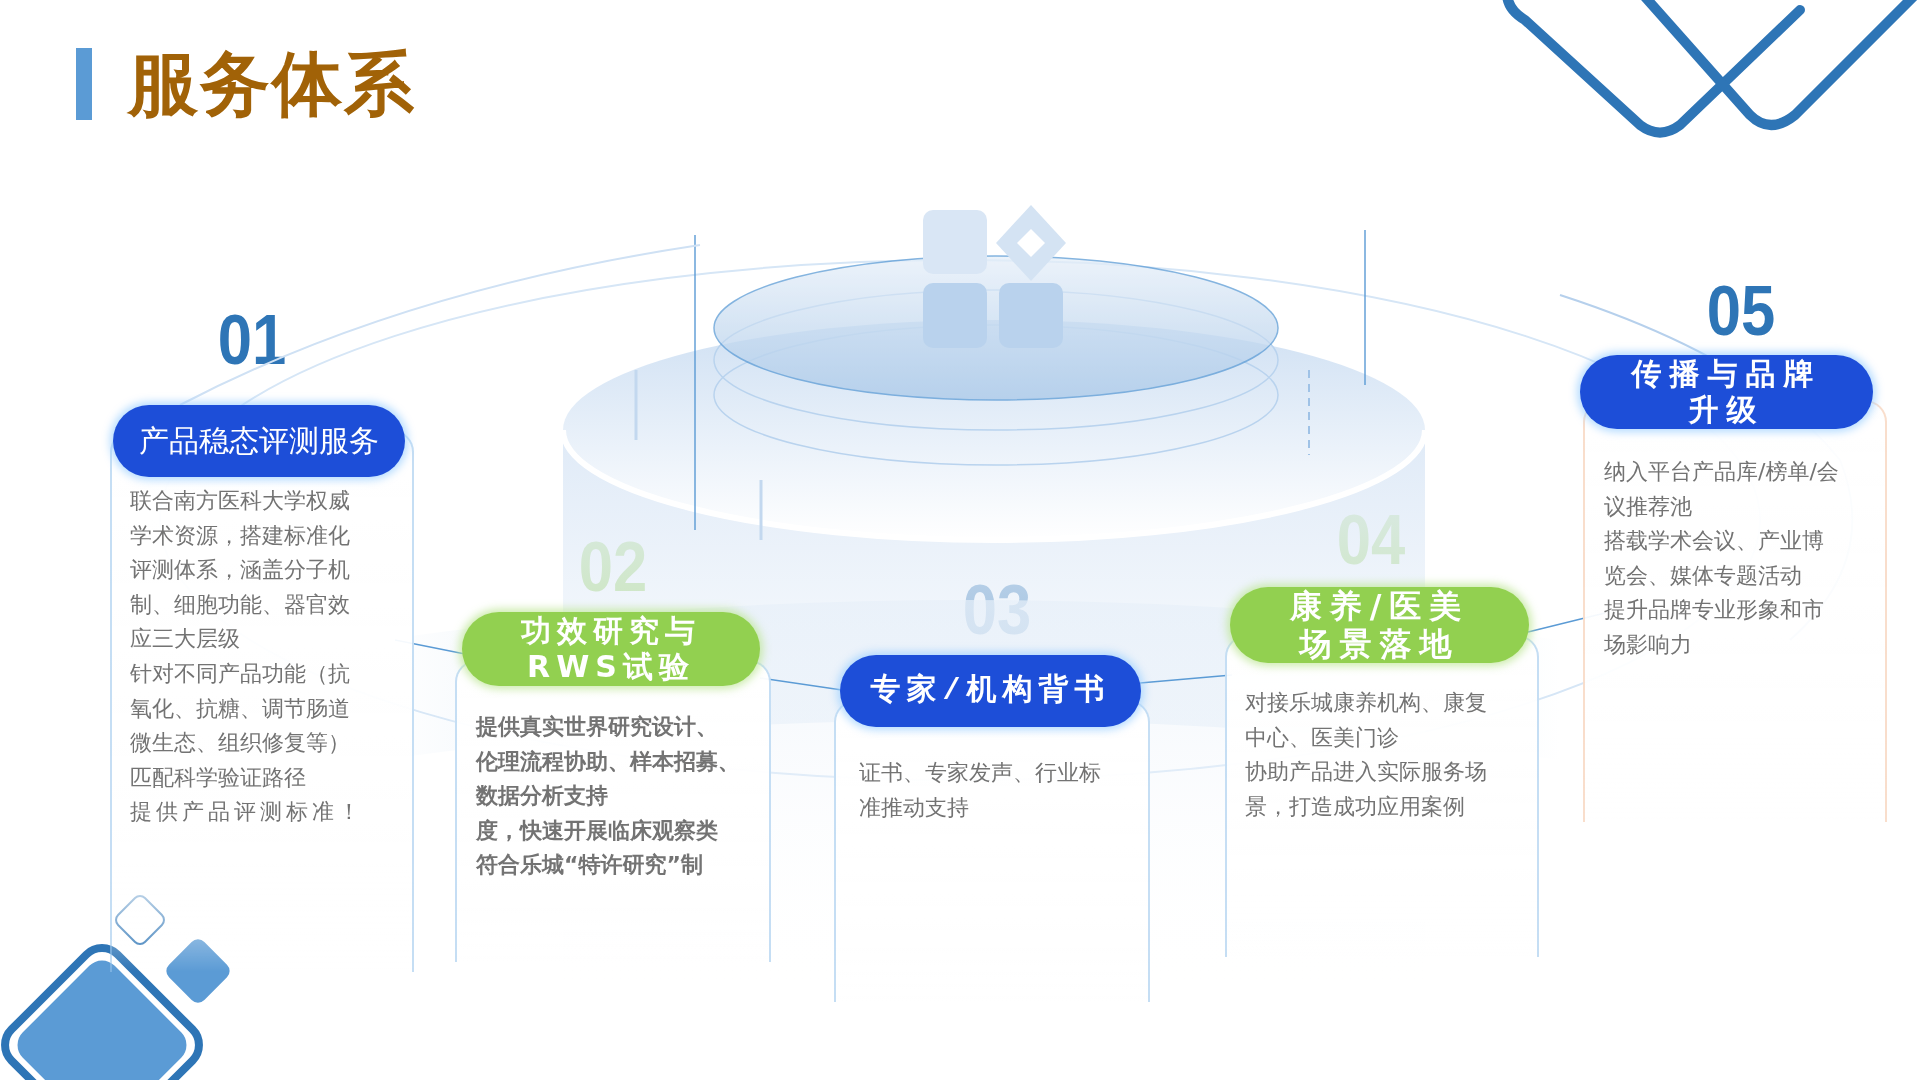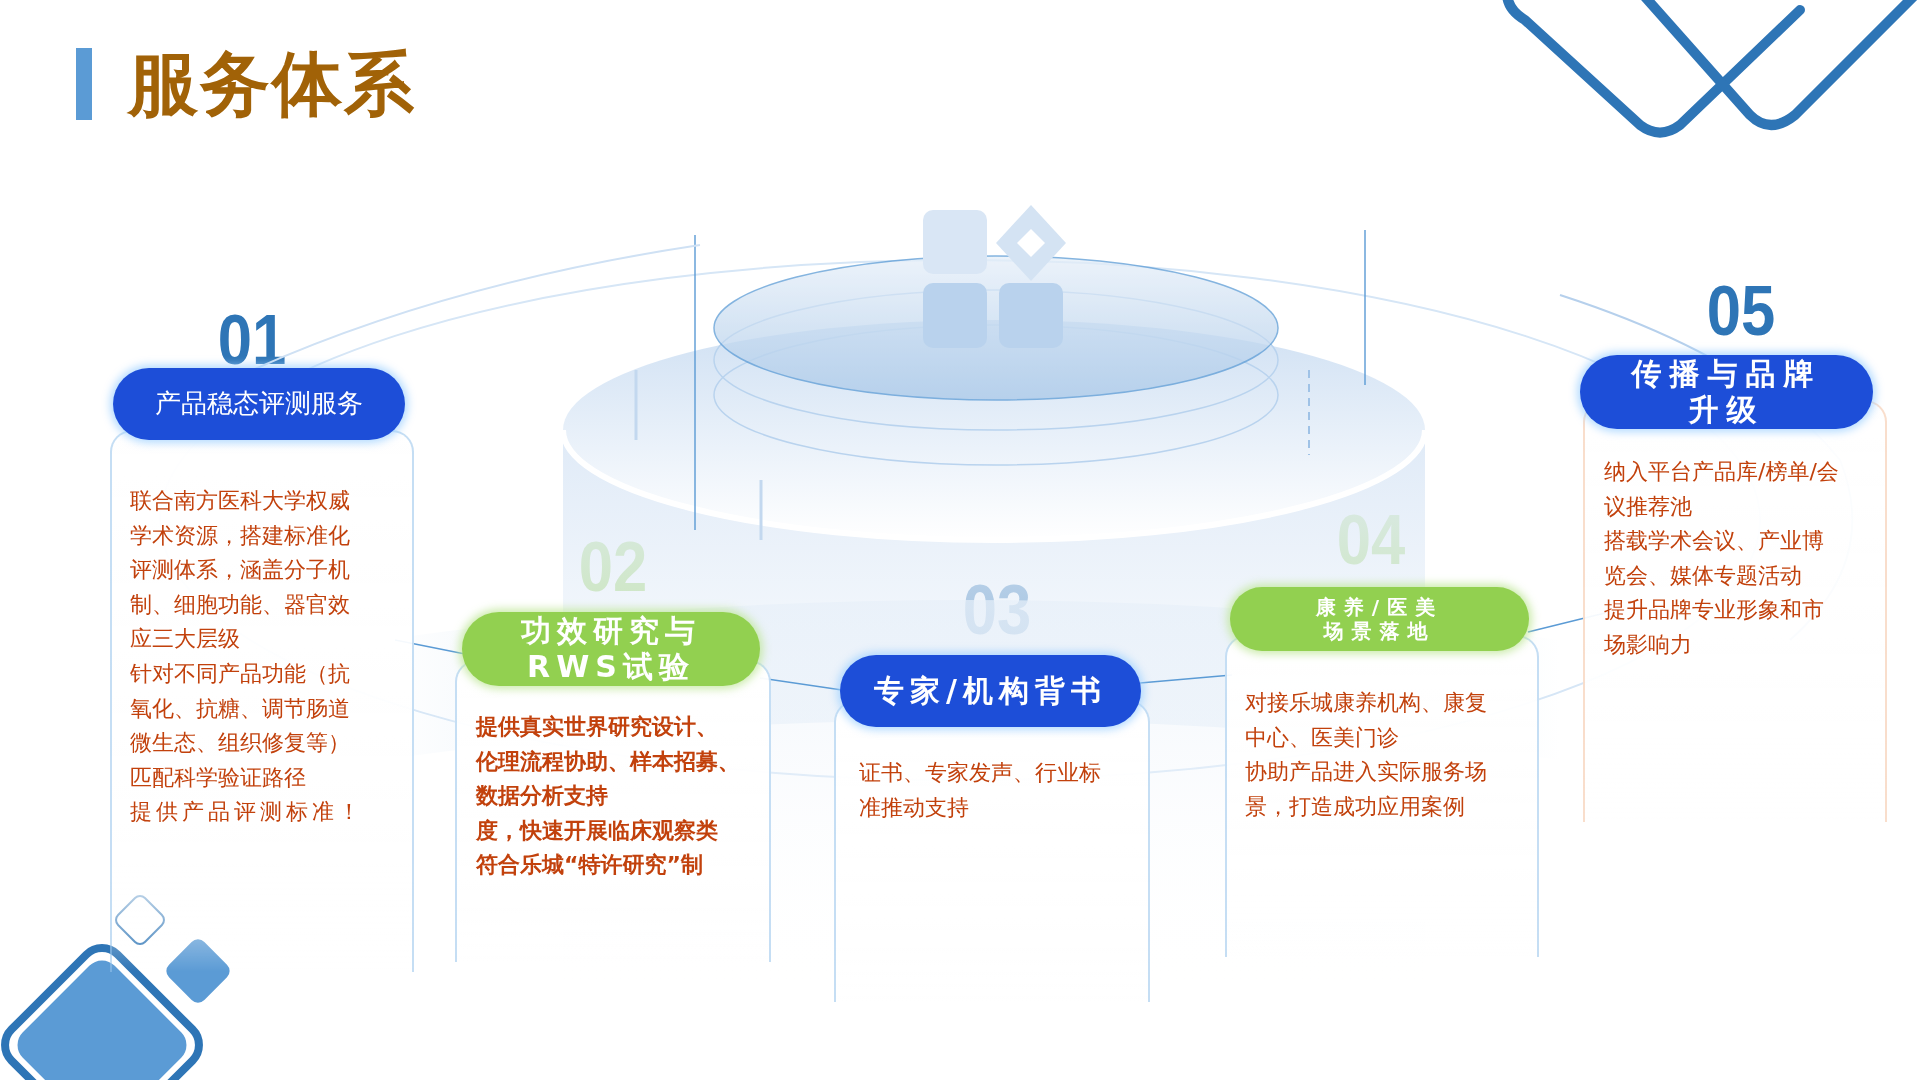--- a/index.html
+++ b/index.html
@@ -9,21 +9,21 @@
   .title{left:128px;top:36px;font-size:70px;font-weight:bold;color:#a16207;letter-spacing:2px;line-height:96px;}
   .num{font-family:"Liberation Sans",sans-serif;font-weight:bold;font-size:70px;line-height:70px;transform:scaleX(0.88);text-align:center;width:200px;}
   .num.blue{color:#2e75b6;}
   .num.green{color:#92d050;}
   .pill{border-radius:40px;color:#fff;display:flex;align-items:center;justify-content:center;text-align:center;font-weight:bold;box-shadow:0 0 8px 3px rgba(160,210,255,0.8);z-index:3;}
   .pill.blue{background:#1d4ed8;}
   .pill.green{background:#92d050;box-shadow:0 0 8px 3px rgba(190,230,150,0.8);}
   .pill span{display:block;line-height:1.2;}
   .card{background:linear-gradient(180deg,rgba(255,255,255,0.96) 0%,rgba(255,255,255,0.92) 80%,rgba(255,255,255,0) 100%);border:2px solid rgba(150,195,235,0.55);border-bottom:none;border-radius:22px 22px 0 0;z-index:2;}
   .card.orange{border-color:rgba(245,200,170,0.6);}
-  .card-text{font-size:22px;line-height:34.6px;color:#c2410c;z-index:4;}
+  .card-text{font-size:22px;line-height:34.6px;color:#737373;z-index:4;}
   .card-text div{white-space:nowrap;}
   .deco{z-index:1;}
 </style>
 </head>
 <body>
 
 <svg class="abs deco" style="left:0;top:0;" width="1920" height="1080" viewBox="0 0 1920 1080">
   <defs>
     <linearGradient id="cyl" x1="0" y1="0" x2="0" y2="1">
       <stop offset="0" stop-color="#dfeaf7"></stop>
@@ -91,21 +91,21 @@
   <rect x="173" y="66" width="50" height="50" rx="9" transform="rotate(45 198 91)" fill="#5b9bd5"></rect>
   <rect x="27" y="90" width="150" height="150" rx="22" transform="rotate(45 102 165)" fill="none" stroke="#2e75b6" stroke-width="8"></rect>
   <rect x="37" y="100" width="130" height="130" rx="18" transform="rotate(45 102 165)" fill="#5b9bd5"></rect>
 </svg>
 
 <div class="abs title-bar"></div>
 <div class="abs title">服务体系</div>
 
 <div class="abs num blue" style="left:152px;top:305px;">01</div>
 <div class="abs card" style="left:110px;top:430px;width:300px;height:540px;"></div>
-<div class="abs pill blue" style="left:113px;top:368px;width:292px;height:72px;font-size:26px;font-weight:normal;">
+<div class="abs pill blue" style="left:113px;top:405px;width:292px;height:72px;font-size:30px;font-weight:normal;">
   <span>产品稳态评测服务</span>
 </div>
 <div class="abs card-text" style="left:130px;top:484px;">
   <div>联合南方医科大学权威</div>
   <div>学术资源，搭建标准化</div>
   <div>评测体系，涵盖分子机</div>
   <div>制、细胞功能、器官效</div>
   <div>应三大层级</div>
   <div>针对不同产品功能（抗</div>
   <div>氧化、抗糖、调节肠道</div>
@@ -125,31 +125,31 @@
 <div class="abs card-text" style="left:476px;top:710px;font-weight:bold;">
   <div>提供真实世界研究设计、</div>
   <div>伦理流程协助、样本招募、</div>
   <div>数据分析支持</div>
   <div>度，快速开展临床观察类</div>
   <div>符合乐城“特许研究”制</div>
 </div>
 
 <div class="abs num blue" style="left:897px;top:575px;">03</div>
 <div class="abs card" style="left:834px;top:700px;width:312px;height:300px;"></div>
-<div class="abs pill blue" style="left:840px;top:655px;width:301px;height:72px;font-size:30px;letter-spacing:6px;">
+<div class="abs pill blue" style="left:840px;top:655px;width:301px;height:72px;font-size:30px;letter-spacing:6px;font-family:Liberation Mono, monospace;">
   <span>专家/机构背书</span>
 </div>
 <div class="abs card-text" style="left:859px;top:756px;">
   <div>证书、专家发声、行业标</div>
   <div>准推动支持</div>
 </div>
 
 <div class="abs num green" style="left:1271px;top:505px;">04</div>
 <div class="abs card" style="left:1225px;top:635px;width:310px;height:320px;"></div>
-<div class="abs pill green" style="left:1230px;top:587px;width:299px;height:64px;font-size:20px;letter-spacing:8px;">
+<div class="abs pill green" style="left:1230px;top:587px;width:299px;height:76px;font-size:32px;letter-spacing:8px;">
   <div>
     <span>康养/医美</span>
     <span>场景落地</span>
   </div>
 </div>
 <div class="abs card-text" style="left:1245px;top:686px;">
   <div>对接乐城康养机构、康复</div>
   <div>中心、医美门诊</div>
   <div>协助产品进入实际服务场</div>
   <div>景，打造成功应用案例</div>

